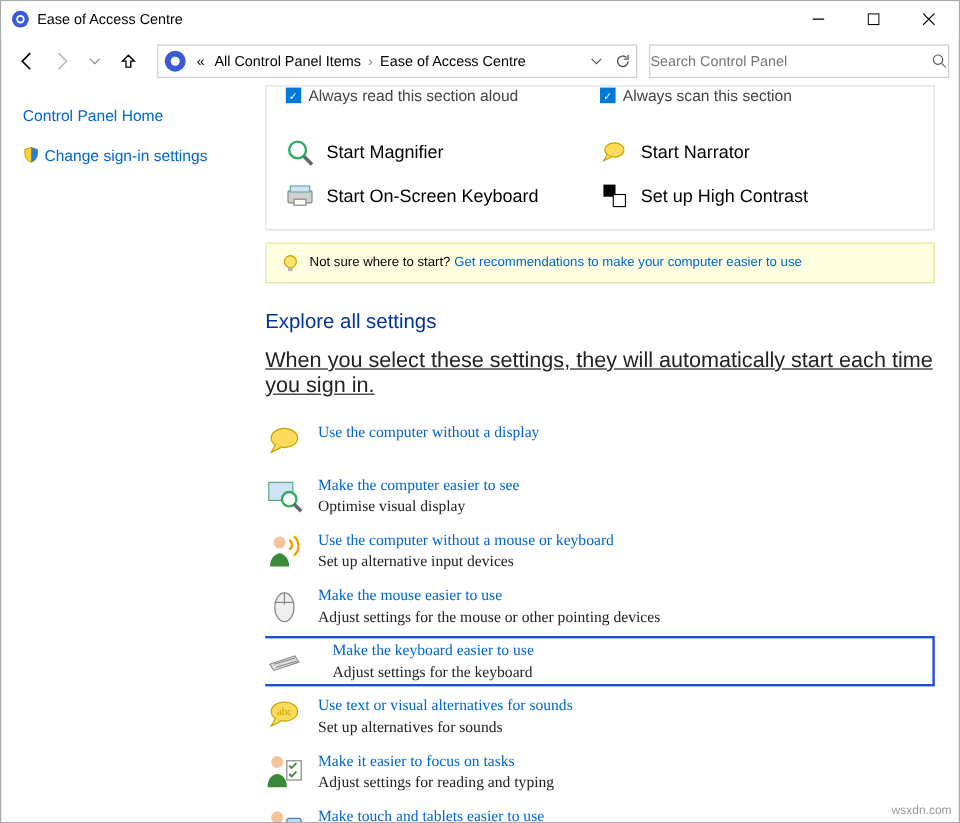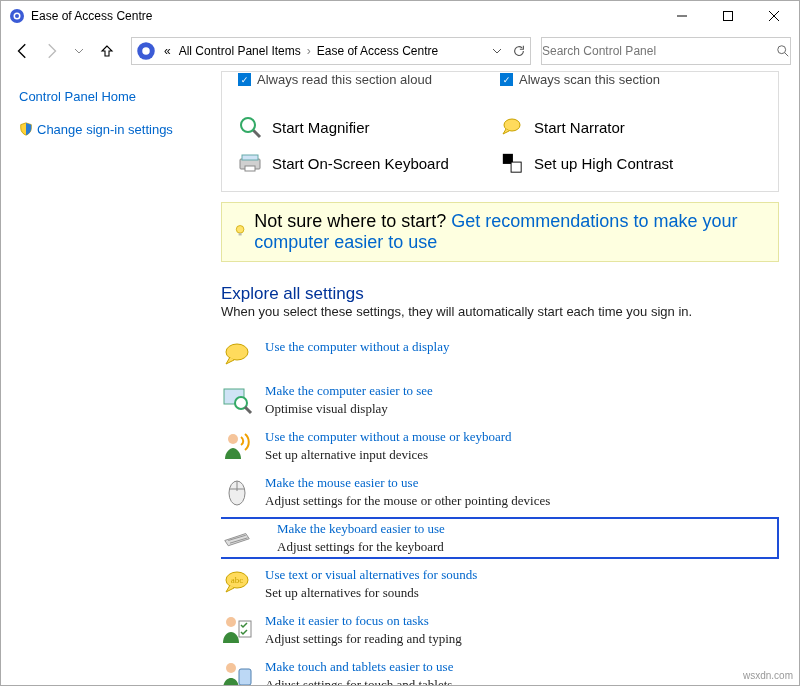--- a/index.html
+++ b/index.html
@@ -27,25 +27,25 @@
 .side-shield { display: inline-block; width: 14px; height: 14px; vertical-align: -2px; margin-right: 4px; }
 .content { flex: 1; padding: 0 20px 0 0; overflow: hidden; }
 .quickbox { border: 1px solid #ddd; background: #fff; margin-top: 0; padding-bottom: 16px; }
 .quickhdr { display: flex; padding: 0 16px; font-size: 13px; }
 .hdr-half { display: flex; align-items: center; gap: 6px; flex: 1; color: #444; overflow: hidden; white-space: nowrap; }
 .hdr-half .cb { width: 13px; height: 13px; background: #0078d7; display: inline-flex; align-items: center; justify-content: center; color: #fff; font-size: 9px; }
 .quickgrid { display: grid; grid-template-columns: 1fr 1fr; gap: 12px 0; padding: 28px 16px 0; }
 .quickitem { display: flex; align-items: center; gap: 10px; }
 .quickitem .ico { width: 24px; height: 24px; display: flex; align-items: center; justify-content: center; }
 .quickitem span.lbl { font-size: 15px; }
-.yellowbar { background: #feffe0; border: 1px solid #e5e5a0; margin-top: 10px; padding: 8px 12px; font-size: 18px; display: flex; align-items: center; gap: 8px; }
+.yellowbar { background: #feffe0; border: 1px solid #e5e5a0; margin-top: 10px; padding: 8px 12px; font-size: 11px; display: flex; align-items: center; gap: 8px; }
 .yellowbar a { color: #0066cc; text-decoration: none; }
 .bulb { width: 16px; height: 16px; }
 .explore-hd { color: #003399; font-size: 17px; margin-top: 22px; }
-.explore-sub { font-size: 13px; margin-top: 0; color: #222; }
+.explore-sub { font-size: 18px; margin-top: 12px; color: #222; text-decoration: underline; }
 .setting-list { margin-top: 14px; }
 .setting { display: flex; gap: 12px; padding: 6px 0; font-family: Liberation Serif, serif; }
 .setting .ico { width: 32px; height: 32px; display: flex; align-items: center; justify-content: center; }
 .setting-txt a { color: #0066cc; font-size: 13px; display: block; text-decoration: none; }
 .setting-txt .desc { font-size: 13px; color: #222; margin-top: 2px; }
 .highlight { border: 2px solid #1d4ed8; padding: 2px 4px; margin-left: -6px; margin-top: 2px; margin-bottom: 2px; gap: 24px; }
 .watermark { position: absolute; bottom: 4px; right: 6px; font-size: 10px; color: #999; }
 svg { display: block; }
 </style>
 </head>

